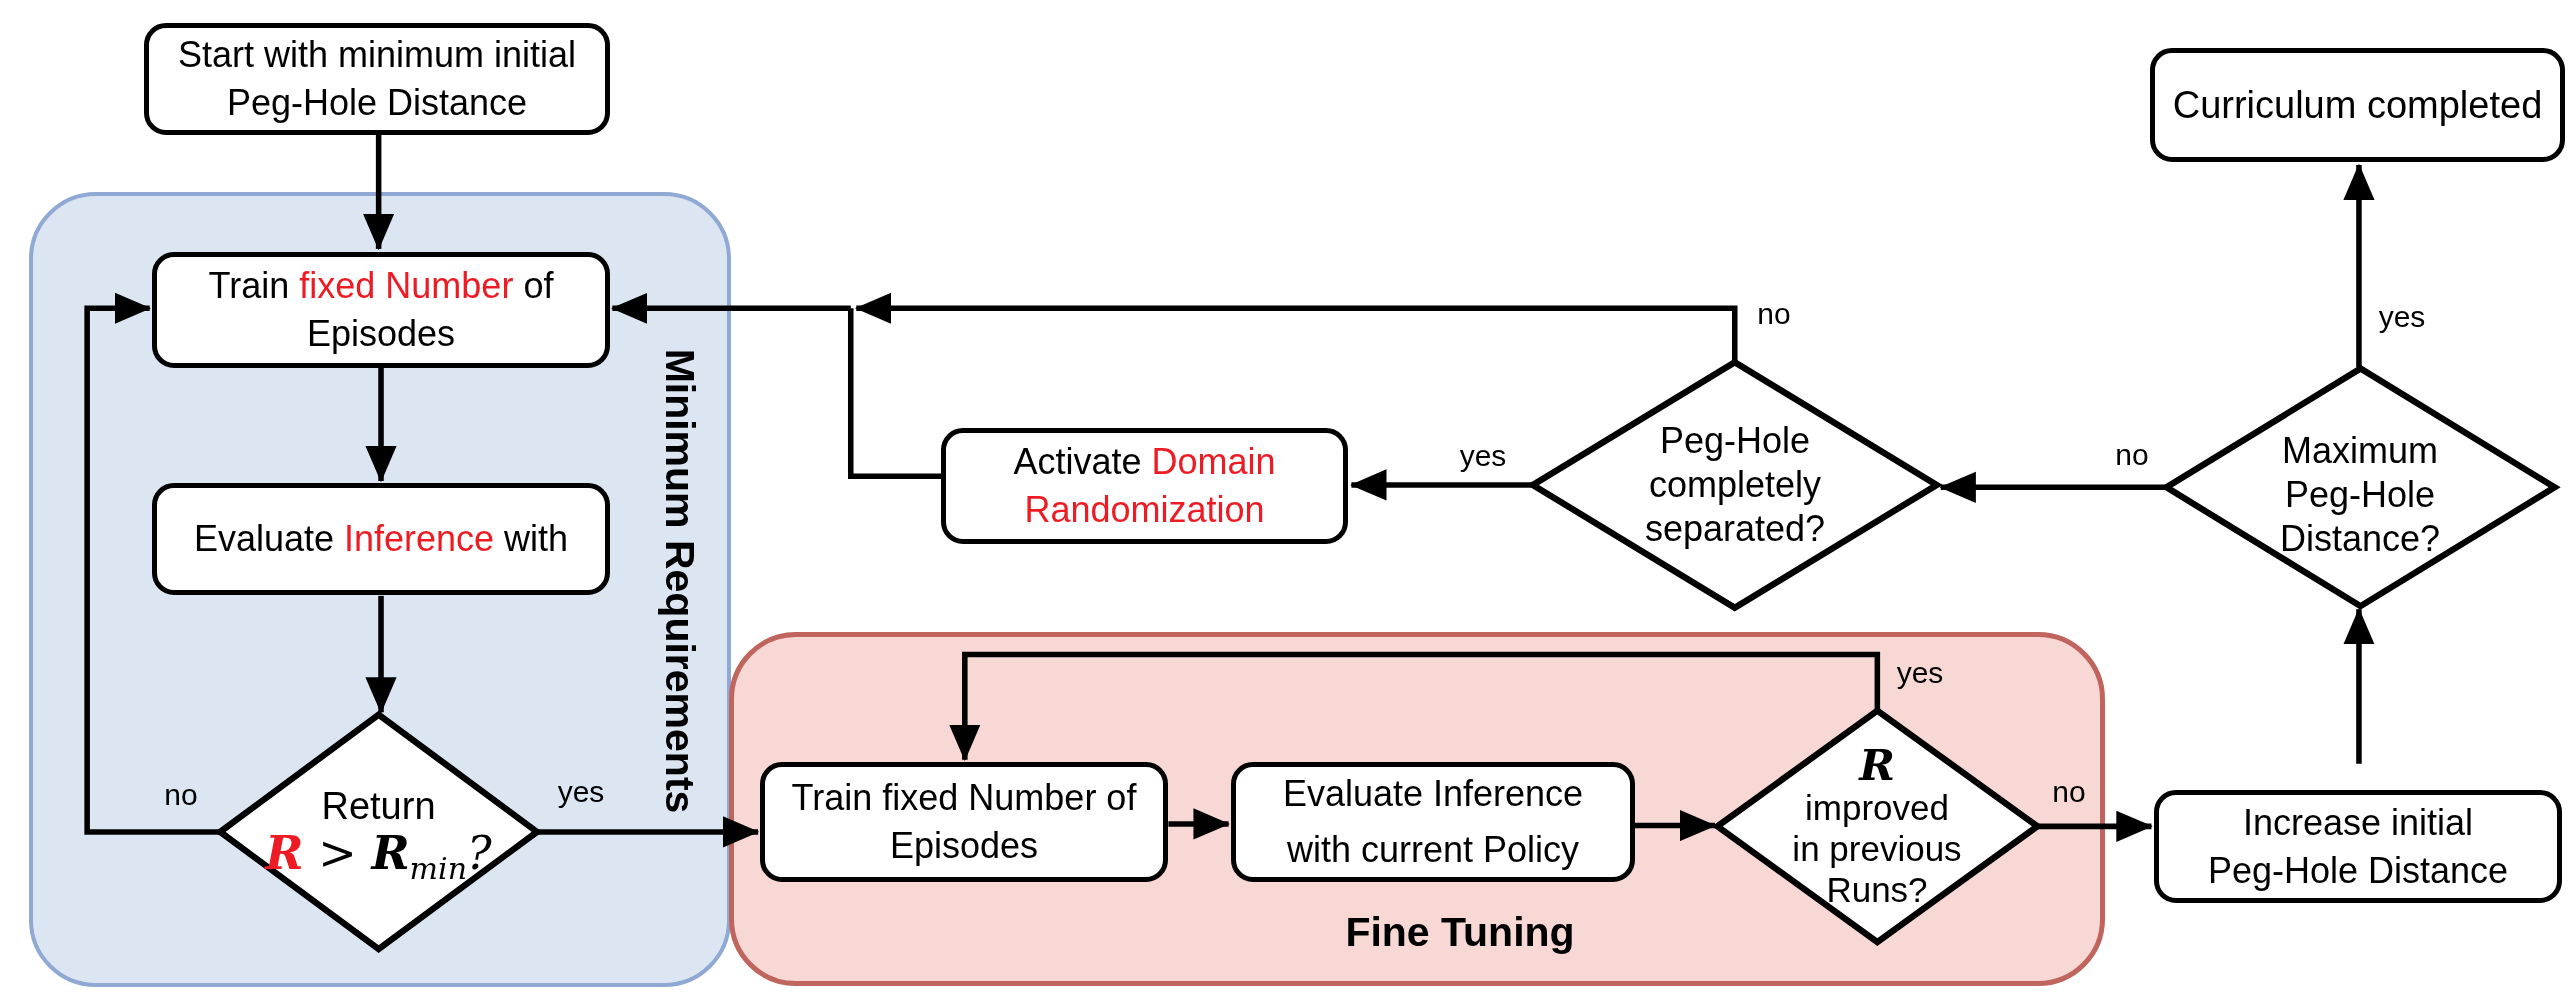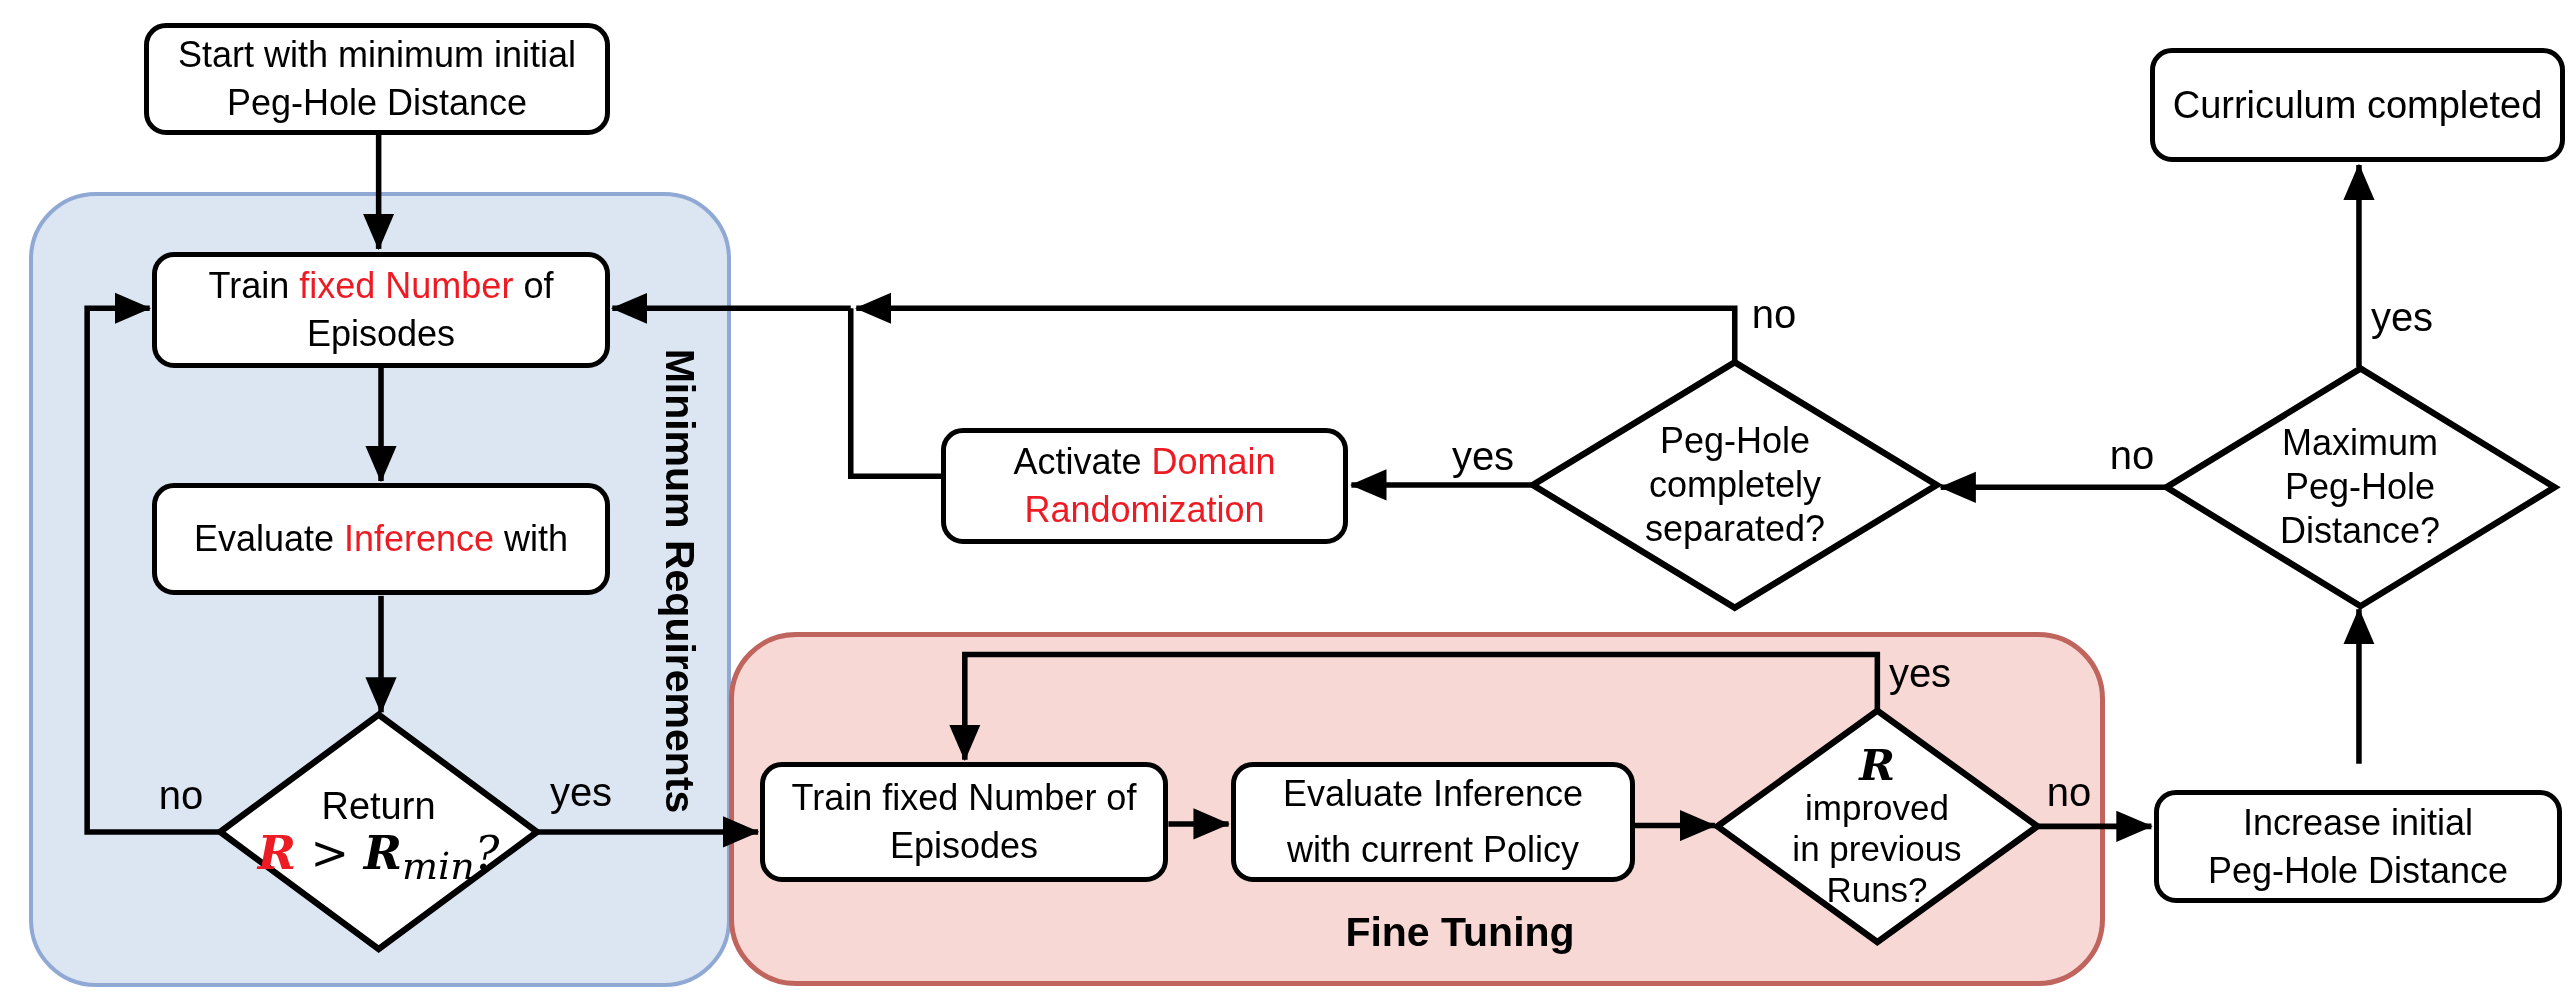--- a/index.html
+++ b/index.html
@@ -18,23 +18,23 @@
   #lines polygon.diamond{fill:#ffffff;stroke:var(--line);stroke-width:8;stroke-linejoin:miter;}
   .node{position:absolute;box-sizing:border-box;background:#ffffff;border:5.5px solid #000;
         border-radius:22px;display:flex;flex-direction:column;align-items:center;justify-content:center;
         font-size:36px;line-height:48px;text-align:center;white-space:nowrap;}
   .dtext{position:absolute;display:flex;flex-direction:column;align-items:center;justify-content:center;
         font-size:36px;line-height:44px;text-align:center;white-space:nowrap;}
   .red-t{color:var(--red-text);}
   .mathline{font-family:"DejaVu Serif",serif;font-style:italic;font-size:46px;line-height:51px;}
   .mathline .r-red{color:var(--red-text);font-weight:bold;}
   .mathline .r-black{font-weight:bold;}
-  .mathline sub{font-size:38px;line-height:0;}
+  .mathline sub{font-size:30px;line-height:0;}
   .math-r{font-family:"DejaVu Serif",serif;font-style:italic;font-weight:bold;font-size:43px;line-height:43px;}
-  .edge-label{position:absolute;transform:translate(-50%,-50%);font-size:40px;white-space:nowrap;}
+  .edge-label{position:absolute;transform:translate(-50%,-50%);font-size:30px;white-space:nowrap;}
   .region-title{position:absolute;transform:translate(-50%,-50%);font-weight:bold;font-size:41px;white-space:nowrap;}
   .region-title.vertical{transform:translate(-50%,-50%) rotate(90deg);}
   .improved-lines{font-size:35px;line-height:41px;}
 </style>
 </head>
 <body>
 
 <div id="canvas">
 
   <div class="region blue" style="left:28.5px;top:192px;width:694px;height:787px;"></div>
@@ -113,21 +113,21 @@
     <span style="font-size:38px;line-height:44px;">Return</span>
     <span class="mathline"><span class="r-red">R</span><span> &gt; </span><span class="r-black">R</span><sub>min</sub><span>?</span></span>
   </div>
 
   <div class="dtext" style="left:1533px;top:362px;width:404px;height:246px;">
     <span>Peg-Hole</span>
     <span>completely</span>
     <span>separated?</span>
   </div>
 
-  <div class="dtext" style="left:2166px;top:368px;width:388px;height:238px;">
+  <div class="dtext" style="left:2166px;top:376px;width:388px;height:238px;">
     <span>Maximum</span>
     <span>Peg-Hole</span>
     <span>Distance?</span>
   </div>
 
   <div class="dtext improved-lines" style="left:1717px;top:711px;width:320px;height:231px;">
     <span class="math-r">R</span>
     <span>improved</span>
     <span>in previous</span>
     <span>Runs?</span>

